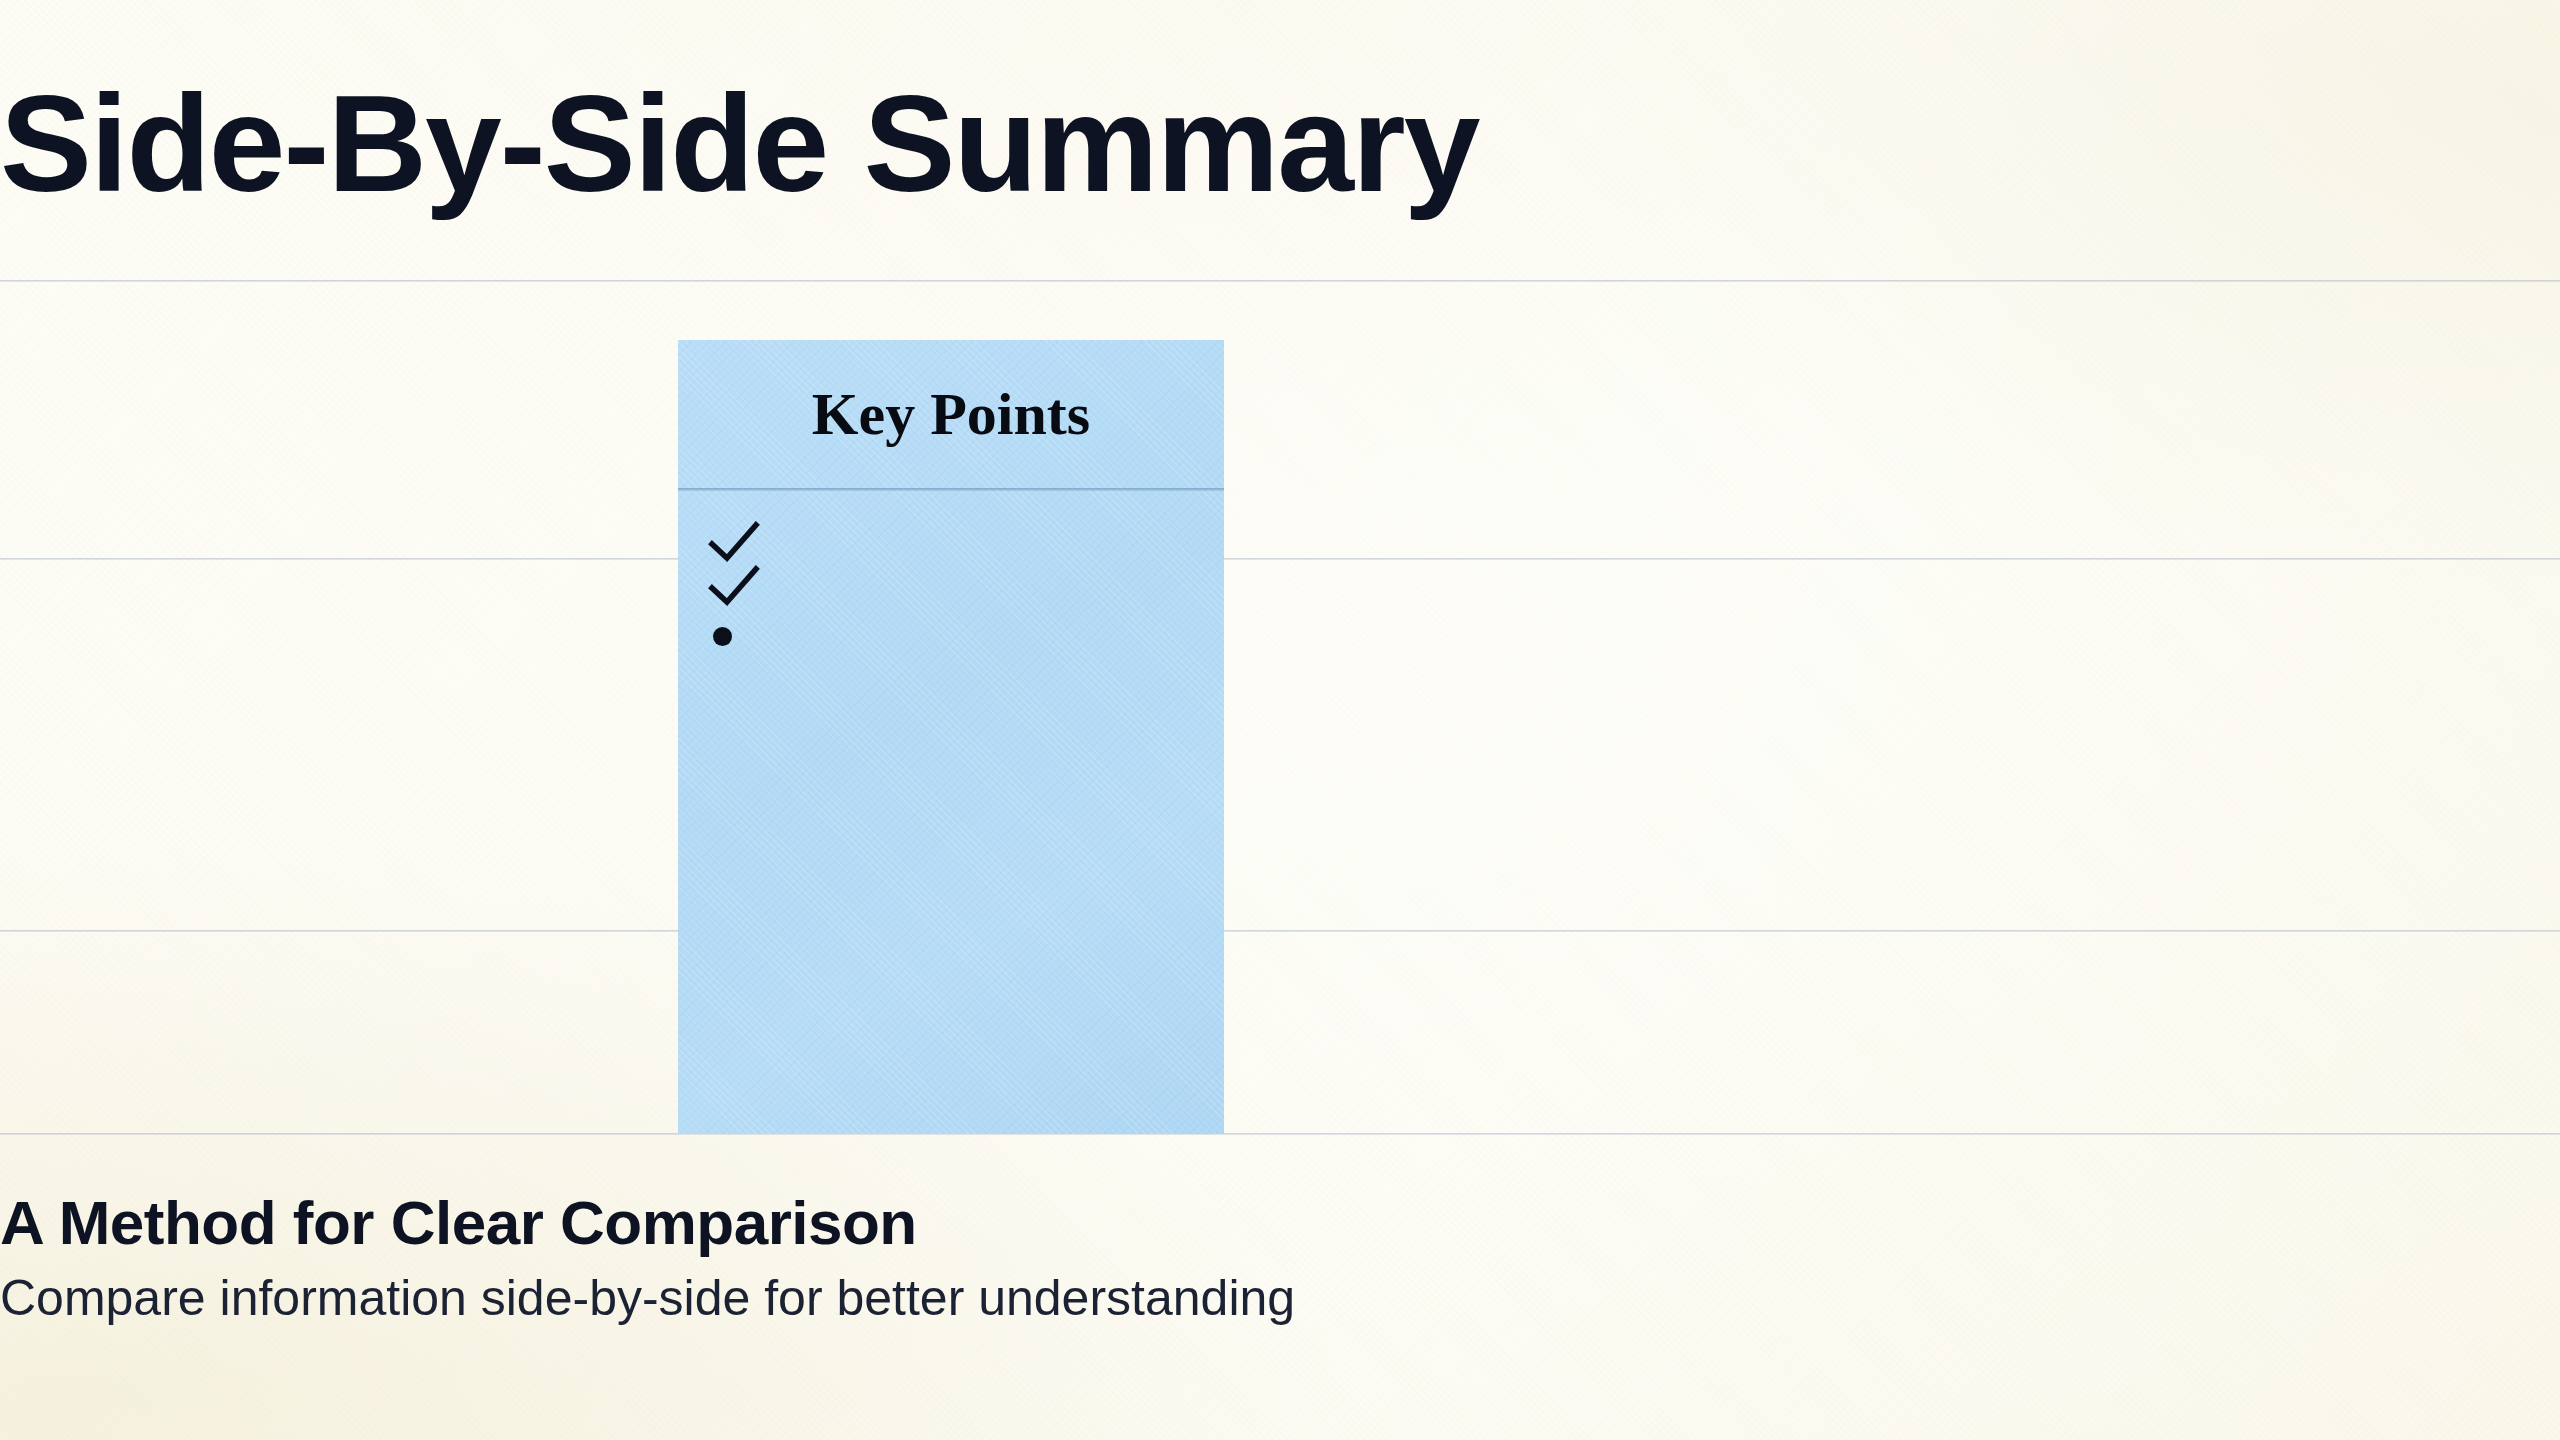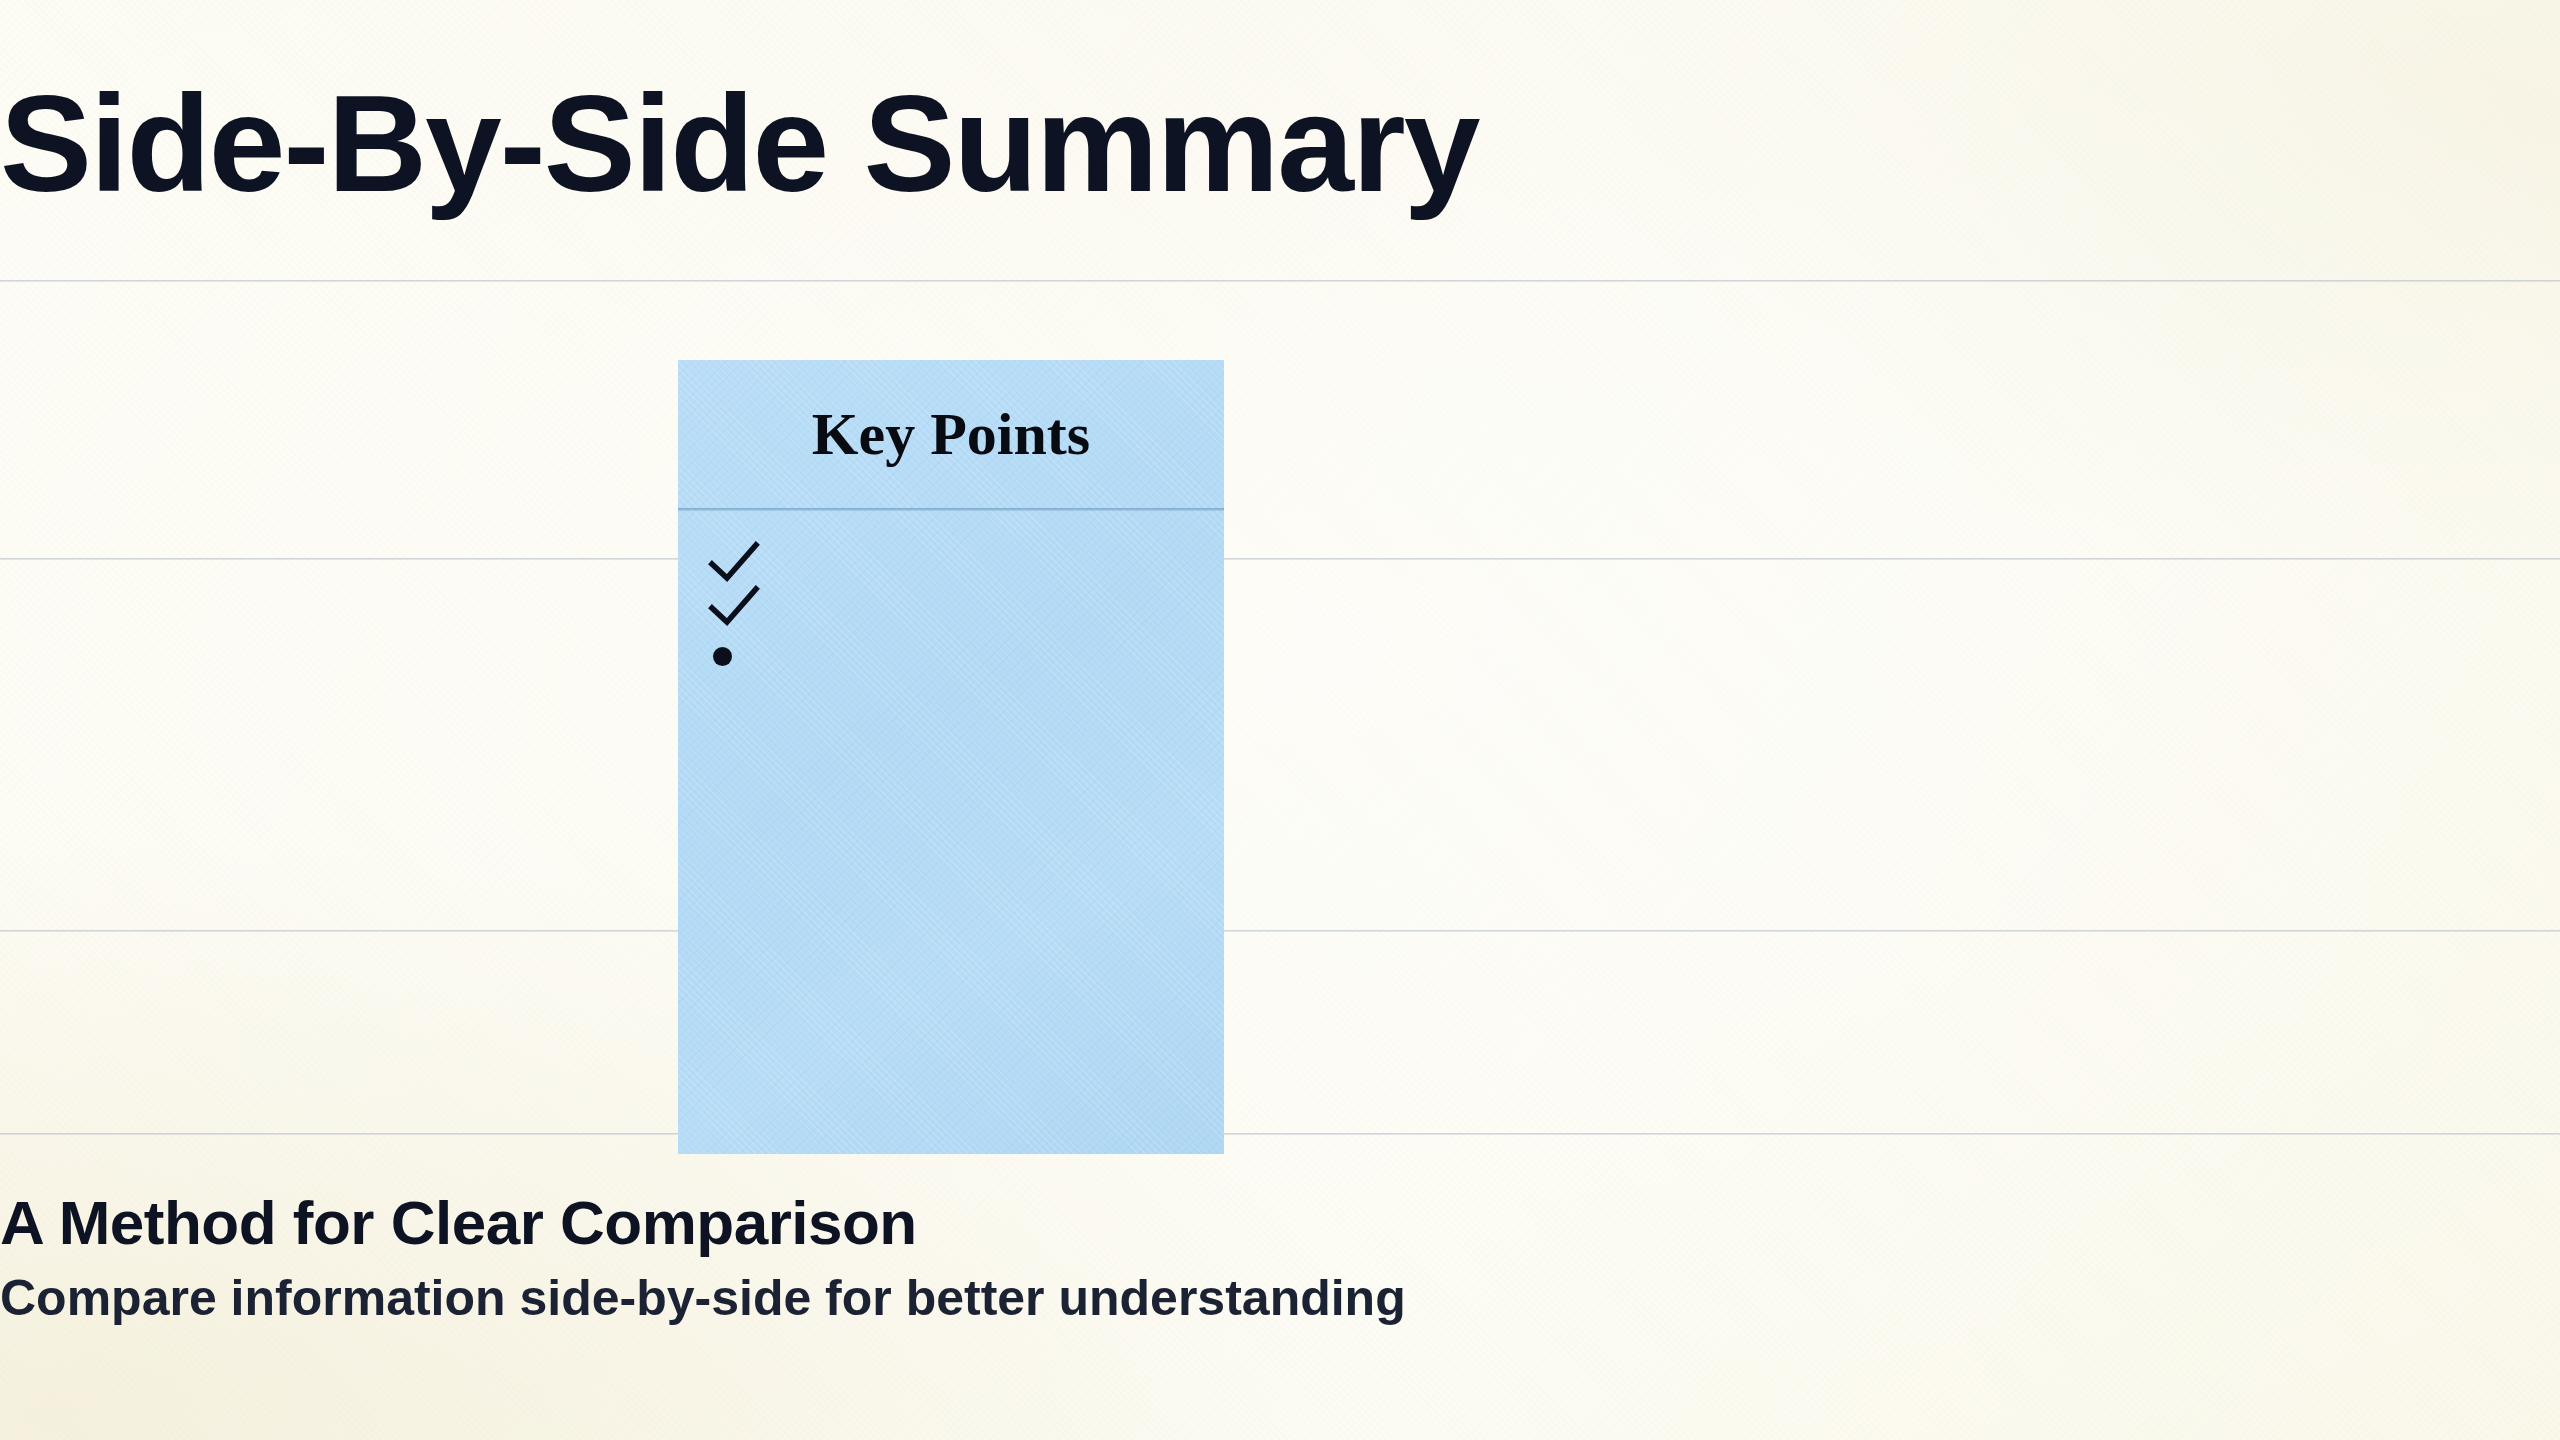--- a/index.html
+++ b/index.html
@@ -68,21 +68,21 @@
     font-size: 138px;
     line-height: 1.0;
     letter-spacing: -2px;
     color: #0d1322;
     white-space: nowrap;
   }
 
   
   #cards-row {
     position: absolute;
-    top: 360px;
+    top: 340px;
     left: 678px;
     width: 1205px;
     height: 794px;
     display: flex;
     justify-content: space-between;
   }
 
   .card {
     position: relative;
     width: 546px;
@@ -175,21 +175,21 @@
     font-size: 62px;
     line-height: 1.05;
     letter-spacing: -0.5px;
     color: #0d1322;
     white-space: nowrap;
   }
 
   #footer-subheading {
     margin-top: 16px;
     font-family: "Liberation Sans", sans-serif;
-    font-weight: bold;
+    font-weight: normal;
     font-size: 50px;
     line-height: 1.1;
     color: #1b2233;
     white-space: nowrap;
   }
 </style>
 </head>
 <body>
 
 <div id="slide">

